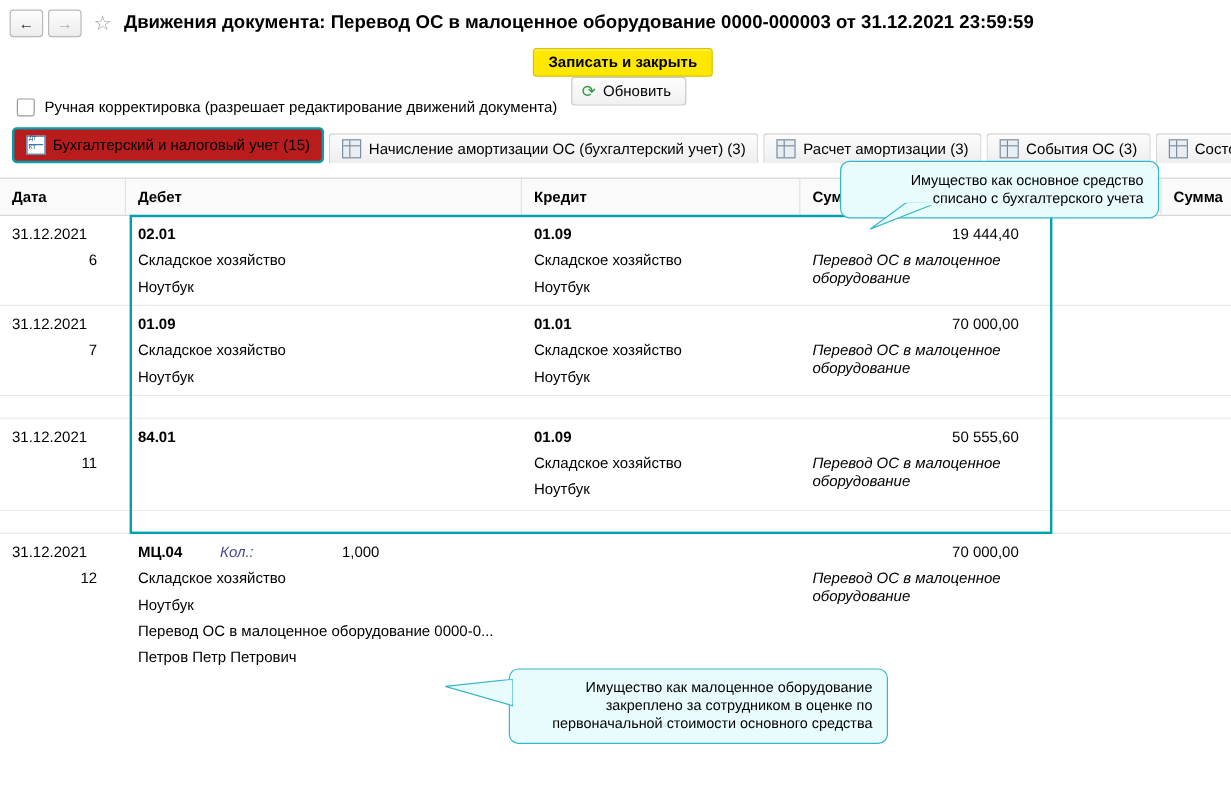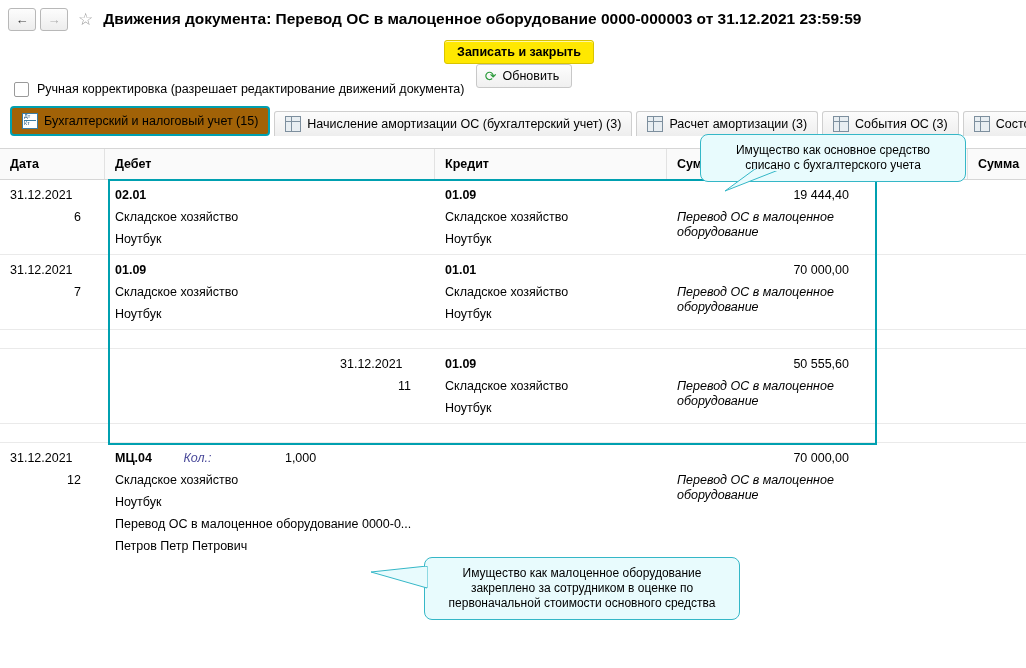--- a/index.html
+++ b/index.html
@@ -46,21 +46,21 @@
   
   .tabstrip{display:flex;align-items:flex-end;gap:0;padding:8px 0 0 10px;height:28px;position:relative;}
   .tab{
     display:flex;align-items:center;gap:6px;
     height:24px;padding:0 10px;margin-right:4px;
     border:1px solid #cfcfcf;border-bottom:none;border-radius:3px 3px 0 0;
     background:linear-gradient(#fcfcfc,#eeeeee);
     font-size:12.5px;white-space:nowrap;color:#000;
   }
   .tab.active{
-    border:2px solid #00a0b0;background:#a16207;
+    border:2px solid #00a0b0;background:#b91c1c;
     border-radius:4px;height:26px;
   }
   .tab-ico{
     width:14px;height:14px;border:1px solid #7d8f9e;background:#e8eef2;
     display:inline-block;position:relative;flex:none;
   }
   .tab-ico::before,.tab-ico::after{
     content:"";position:absolute;background:#7d8f9e;
   }
   .tab-ico::before{left:0;right:0;top:4px;height:1px;}
@@ -105,21 +105,21 @@
   .gaprow{height:18px;background:#ffffff;border-bottom:1px solid #eaeaea;}
 
   
   .highlight-box{
     position:absolute;border:2px solid #00a0b0;pointer-events:none;
   }
 
   
   .callout{
     position:absolute;background:#e8fbfd;border:1px solid #35b7c7;
-    border-radius:8px;padding:8px 12px;font-size:12px;text-align:center;
+    border-radius:8px;padding:8px 12px;font-size:12px;text-align:right;
     color:#000;line-height:15px;
   }
 </style>
 </head>
 <body>
 
 <div class="app">
 
   <div class="titlebar">
     <div class="navbtn">←</div>
@@ -224,20 +224,25 @@
       <div class="cell sumnukt"></div>
     </div>
 
     <div class="gaprow"></div>
 
     <div class="row">
       <div class="cell date">
         <span>31.12.2021</span>
         <span class="dateno">11</span>
       </div>
+      <div class="cell debit">
+        <div class="acct">84.01</div>
+        <div class="sub" style="height:15px;"></div>
+        <div class="sub" style="height:15px;"></div>
+      </div>
       <div class="cell credit">
         <div class="acct">01.09</div>
         <div class="sub">Складское хозяйство</div>
         <div class="sub">Ноутбук</div>
       </div>
       <div class="cell sum">
         <div class="sumval">50 555,60</div>
         <div class="ital" style="text-align:left;margin-top:8px;">Перевод ОС в малоценное оборудование</div>
       </div>
       <div class="cell sumnudt"></div>

